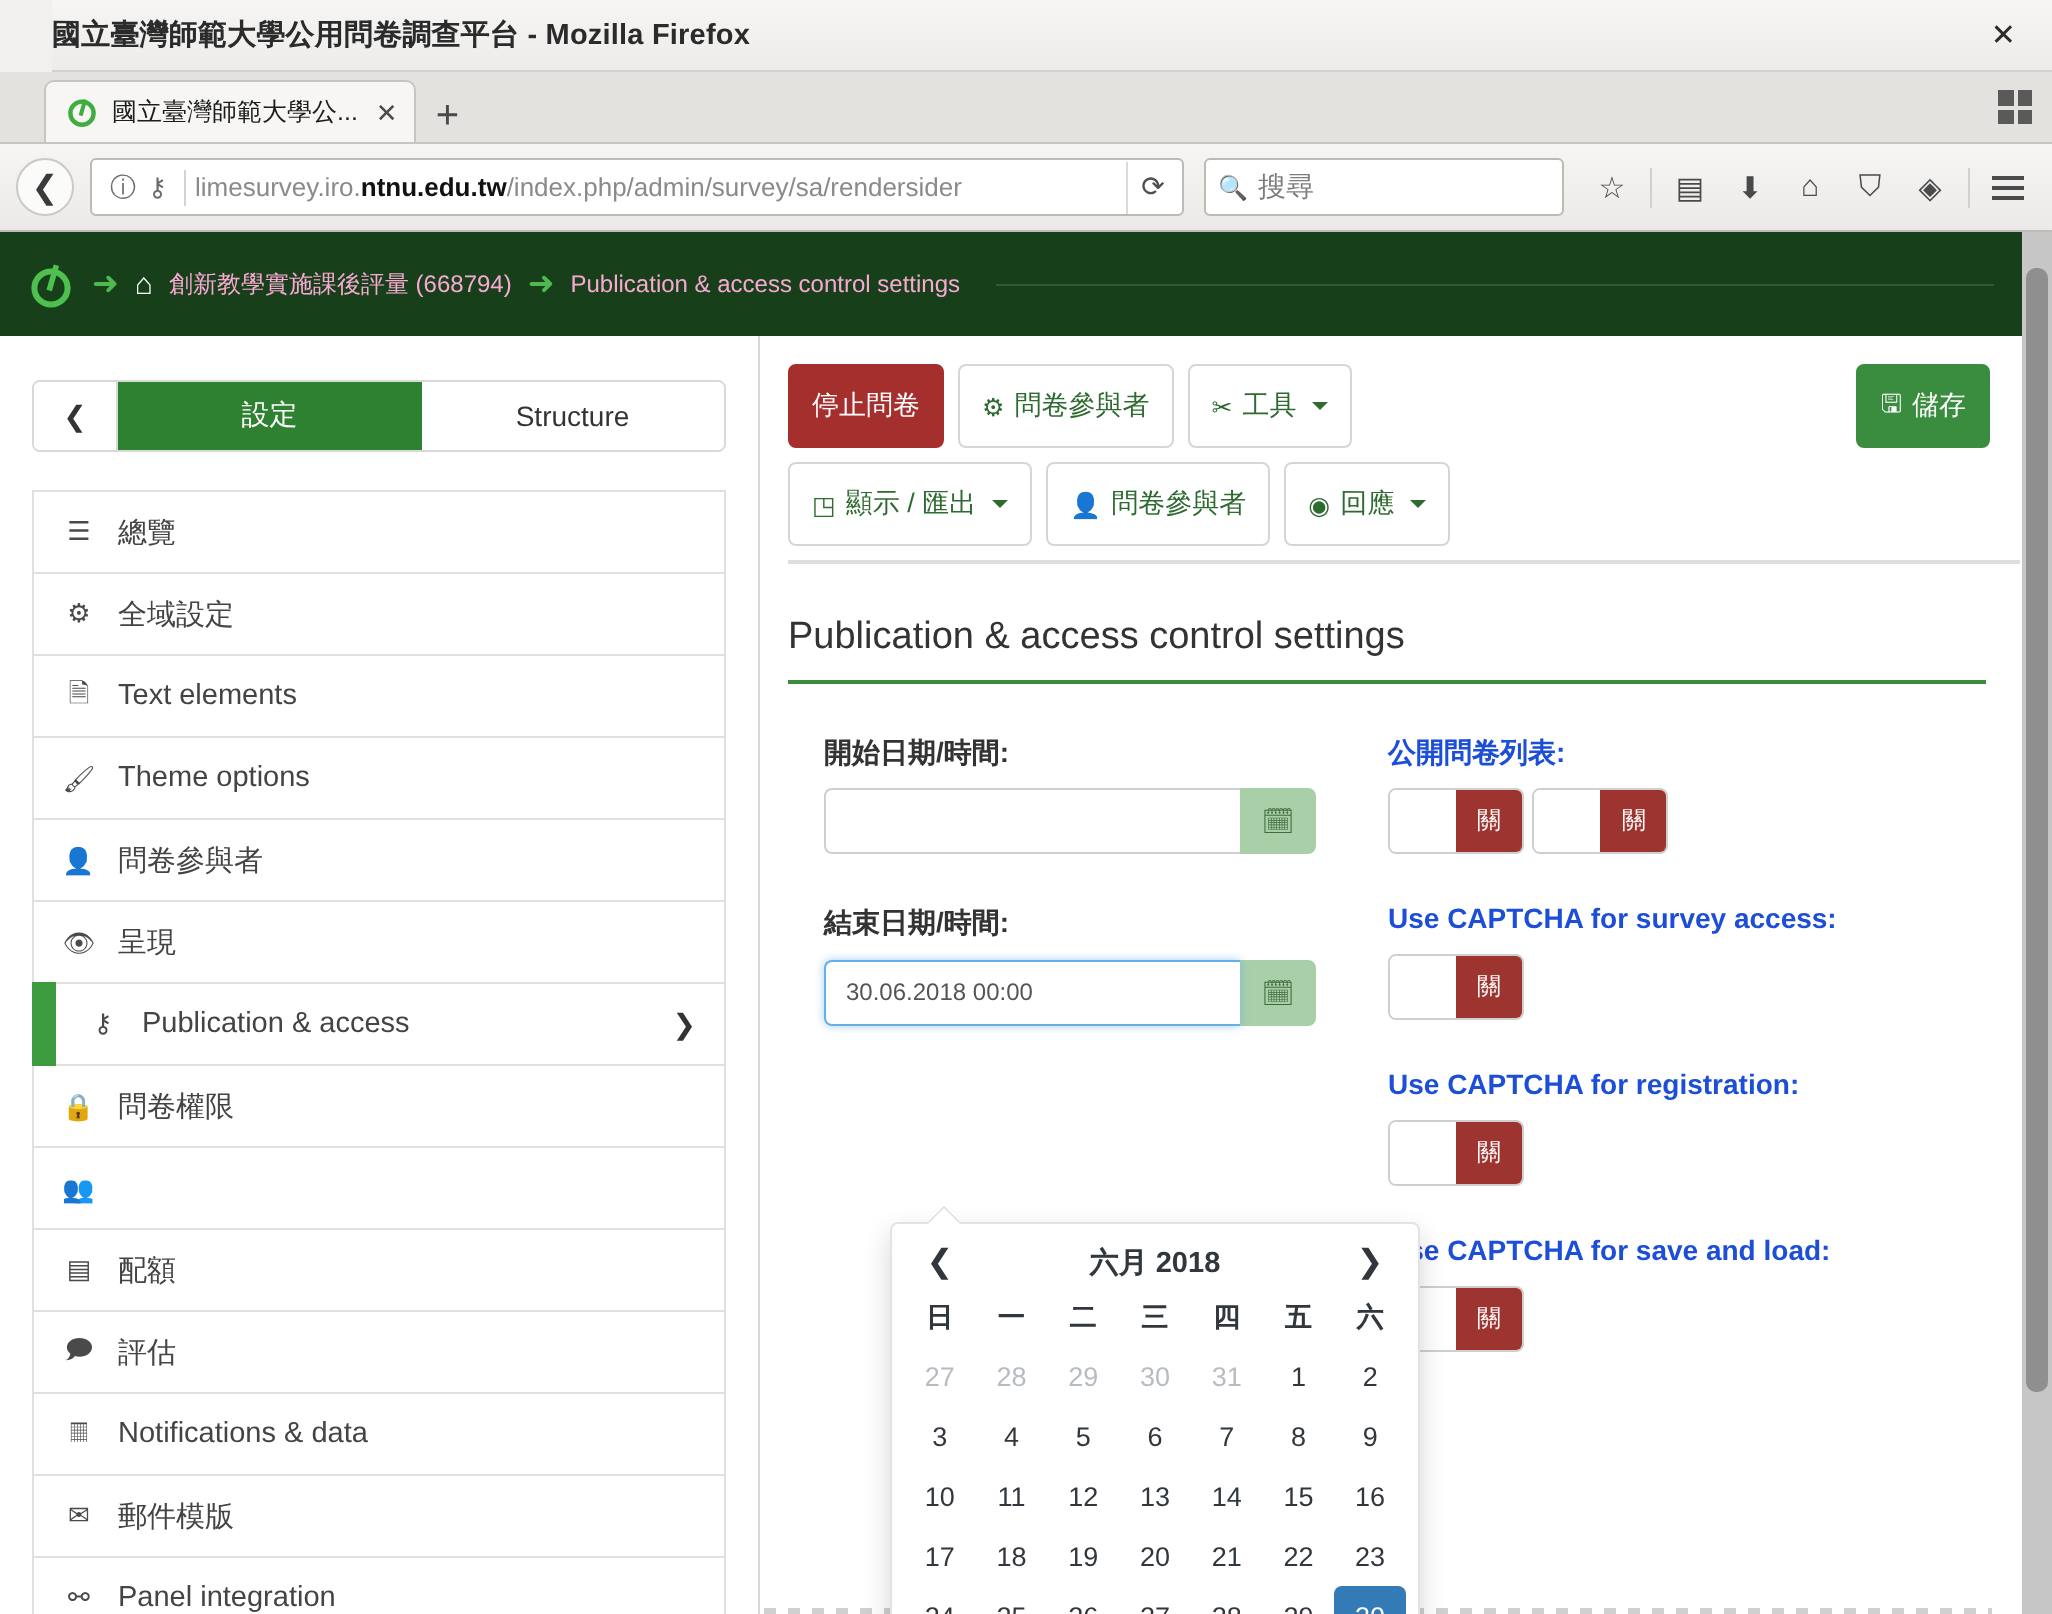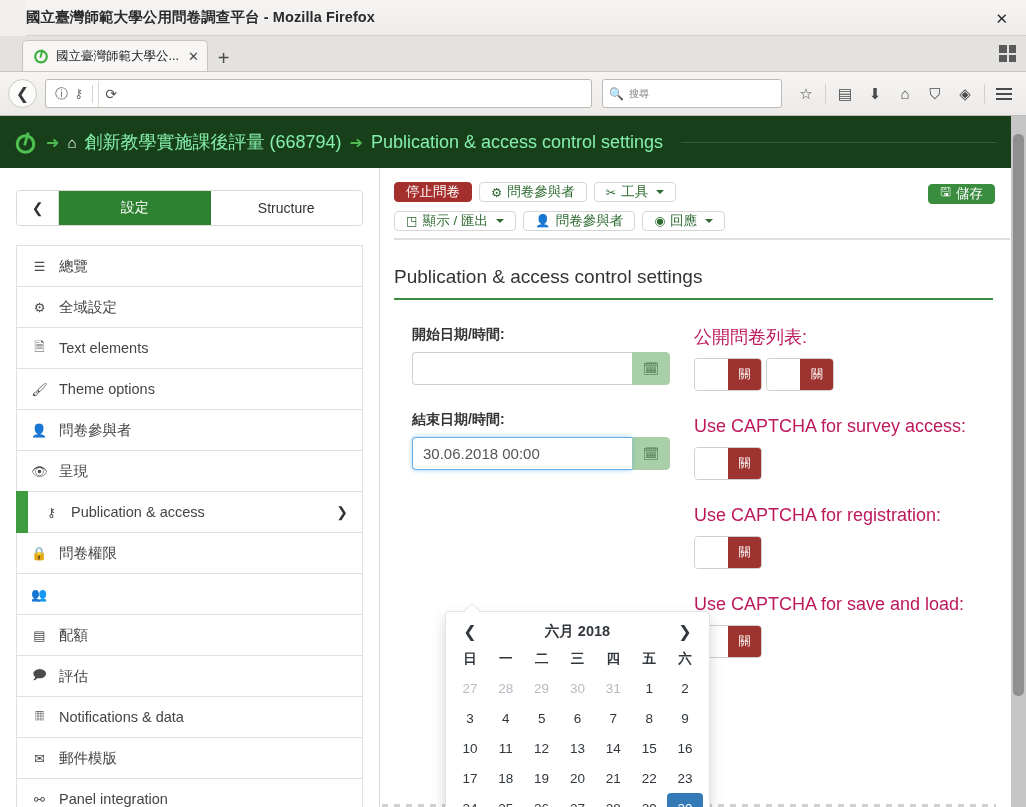--- a/index.html
+++ b/index.html
@@ -100,21 +100,21 @@
     color:#4f4f4f; font-size:14px; flex:0 0 auto;
     border-left:1px solid #ddd9d4;
   }
   .searchbar {
     width: 180px; height: 29px; flex: 0 0 180px;
     background: #ffffff; border: 1px solid #bdb9b4; border-radius: 3px;
     display: flex; align-items: center; gap: 5px; padding: 0 6px;
     margin-left: 6px;
   }
   .searchbar .sq { color:#6d6d6d; font-size:12px; }
-  .search-ph { font-size: 10px; color: #7e7e7e; }
+  .search-ph { font-size: 14px; color: #7e7e7e; }
   .nav-icons { display: flex; align-items: center; gap: 2px; margin-left: 6px; }
   .nav-ico {
     width: 28px; height: 28px; display: flex; align-items: center; justify-content: center;
     color: #4a4a4a; font-size: 15px;
   }
   .nav-divider { width:1px; height:20px; background:#d3cfca; margin:0 3px;}
   .hamburger { display:flex; flex-direction:column; gap:3px; }
   .hamburger i { width:16px; height:2px; background:#4a4a4a; display:block;}
 
   
@@ -126,21 +126,21 @@
   .page-scrollport { position:absolute; left:0; top:0; width:1011px; height:691px; overflow:hidden; }
 
   .topbar {
     height: 52px; background: #17401a;
     display: flex; align-items: center; padding: 0 14px; gap: 8px;
     color: #fff;
   }
   .bc-logo { width: 24px; height: 24px; position: relative; flex:0 0 24px;}
   .bc-arrow { color: #4fb94f; font-size: 16px; }
   .bc-home { font-size: 15px; color:#fff; }
-  .bc-text { font-size: 18px; color: #86efac; white-space: nowrap; }
+  .bc-text { font-size: 12px; color: #f9a8d4; white-space: nowrap; }
   .bc-rule { flex:1 1 auto; height:1px; background:#2f5a32; margin-left:10px; }
 
   .body-cols { display: flex; height: 639px; }
 
   
   .sidebar {
     width: 380px; flex: 0 0 380px; background: #fff;
     border-right: 1px solid #d8d8d8; position: relative; overflow: hidden;
   }
   .tabs-row {
@@ -175,21 +175,21 @@
   .mi-icon { width: 17px; flex: 0 0 17px; text-align: center; color: #4a4a4a; font-size: 13px; }
   .mi-label { flex: 1 1 auto; }
   .mi-chevron { color: #333; font-size: 14px; font-weight: bold; }
 
   
   .main { flex: 1 1 auto; position: relative; background: #fff; padding: 0; overflow: hidden; }
 
   .btn-toolbar { padding: 14px 0 0 14px; }
   .btn-row { display: flex; gap: 7px; margin-bottom: 7px; align-items: flex-start; }
   .btn {
-    height: 20px; border-radius: 4px; border: 1px solid #d6d6d6;
+    height: 42px; border-radius: 4px; border: 1px solid #d6d6d6;
     background: #fff; color: #2e6b31; font-size: 13.5px;
     display: inline-flex; align-items: center; gap: 5px;
     padding: 0 11px; white-space: nowrap;
   }
   .btn.danger { background: #a42f2c; border-color: #a42f2c; color: #fff; }
   .btn.success { background: #3a8c3e; border-color: #3a8c3e; color: #fff; }
   .btn .ico { font-size: 12.5px; }
   .caret-dn {
     width:0;height:0;border-left:4px solid transparent;border-right:4px solid transparent;
     border-top:4px solid currentColor; margin-left:3px;
@@ -208,38 +208,38 @@
   .col-right { flex: 1 1 auto; padding-left: 14px; padding-right: 20px; }
 
   .field-label {
     font-size: 14px; color: #333; font-weight: bold; margin-bottom: 8px; line-height: 1.45;
   }
   .date-input-group { display: flex; width: 246px; margin-bottom: 24px; }
   .date-input {
     flex: 1 1 auto; height: 33px;
     border: 1px solid #cfcfcf; border-right: none;
     border-radius: 4px 0 0 4px;
-    font-size: 15px; color: #555; padding: 0 10px;
+    font-size: 12px; color: #555; padding: 0 10px;
     background: #fff; outline: none;
     font-family: "Liberation Sans", sans-serif;
   }
   .date-input.focused {
     border-color: #66afe9; border-right: none;
     box-shadow: 0 0 5px rgba(102,175,233,.6);
     position: relative; z-index: 2;
   }
   .date-btn {
     width: 38px; height: 33px; flex: 0 0 38px;
     background: #a8cfa8; border: 1px solid #a8cfa8;
     border-radius: 0 4px 4px 0;
     display: flex; align-items: center; justify-content: center;
     color: #3e6b3e; font-size: 13px;
   }
 
-  .toggle-label { font-size: 18px; color: #be185d; font-weight: normal; margin-bottom: 7px; line-height:1.5; }
+  .toggle-label { font-size: 14px; color: #1d4ed8; font-weight: bold; margin-bottom: 7px; line-height:1.5; }
   .toggle {
     display: inline-flex; height: 33px; width: 68px;
     border-radius: 4px; overflow: hidden; margin-bottom: 22px;
     border: 1px solid #cfcfcf;
   }
   .toggle .on-side { flex: 1 1 0; background: #fff; }
   .toggle .off-side {
     flex: 1 1 0; background: #9e3430; color: #fff;
     display: flex; align-items: center; justify-content: center;
     font-size: 12px;
@@ -321,20 +321,21 @@
         <i></i>
     </div>
   </div>
 
   <div class="navbar">
     <div class="nav-back">❮</div>
     <div class="urlbar">
       <span class="url-icon">ⓘ</span>
       <span class="url-icon">⚷</span>
       <span class="url-sep"></span>
+      <span class="url-text"><span>limesurvey.iro.</span><b>ntnu.edu.tw</b><span>/index.php/admin/survey/sa/rendersider</span></span>
       <span class="url-reload">⟳</span>
     </div>
     <div class="searchbar">
       <span class="sq">🔍</span>
       <span class="search-ph">搜尋</span>
     </div>
     <div class="nav-icons">
       <div class="nav-ico">☆</div>
       <div class="nav-divider"></div>
       <div class="nav-ico">▤</div>

